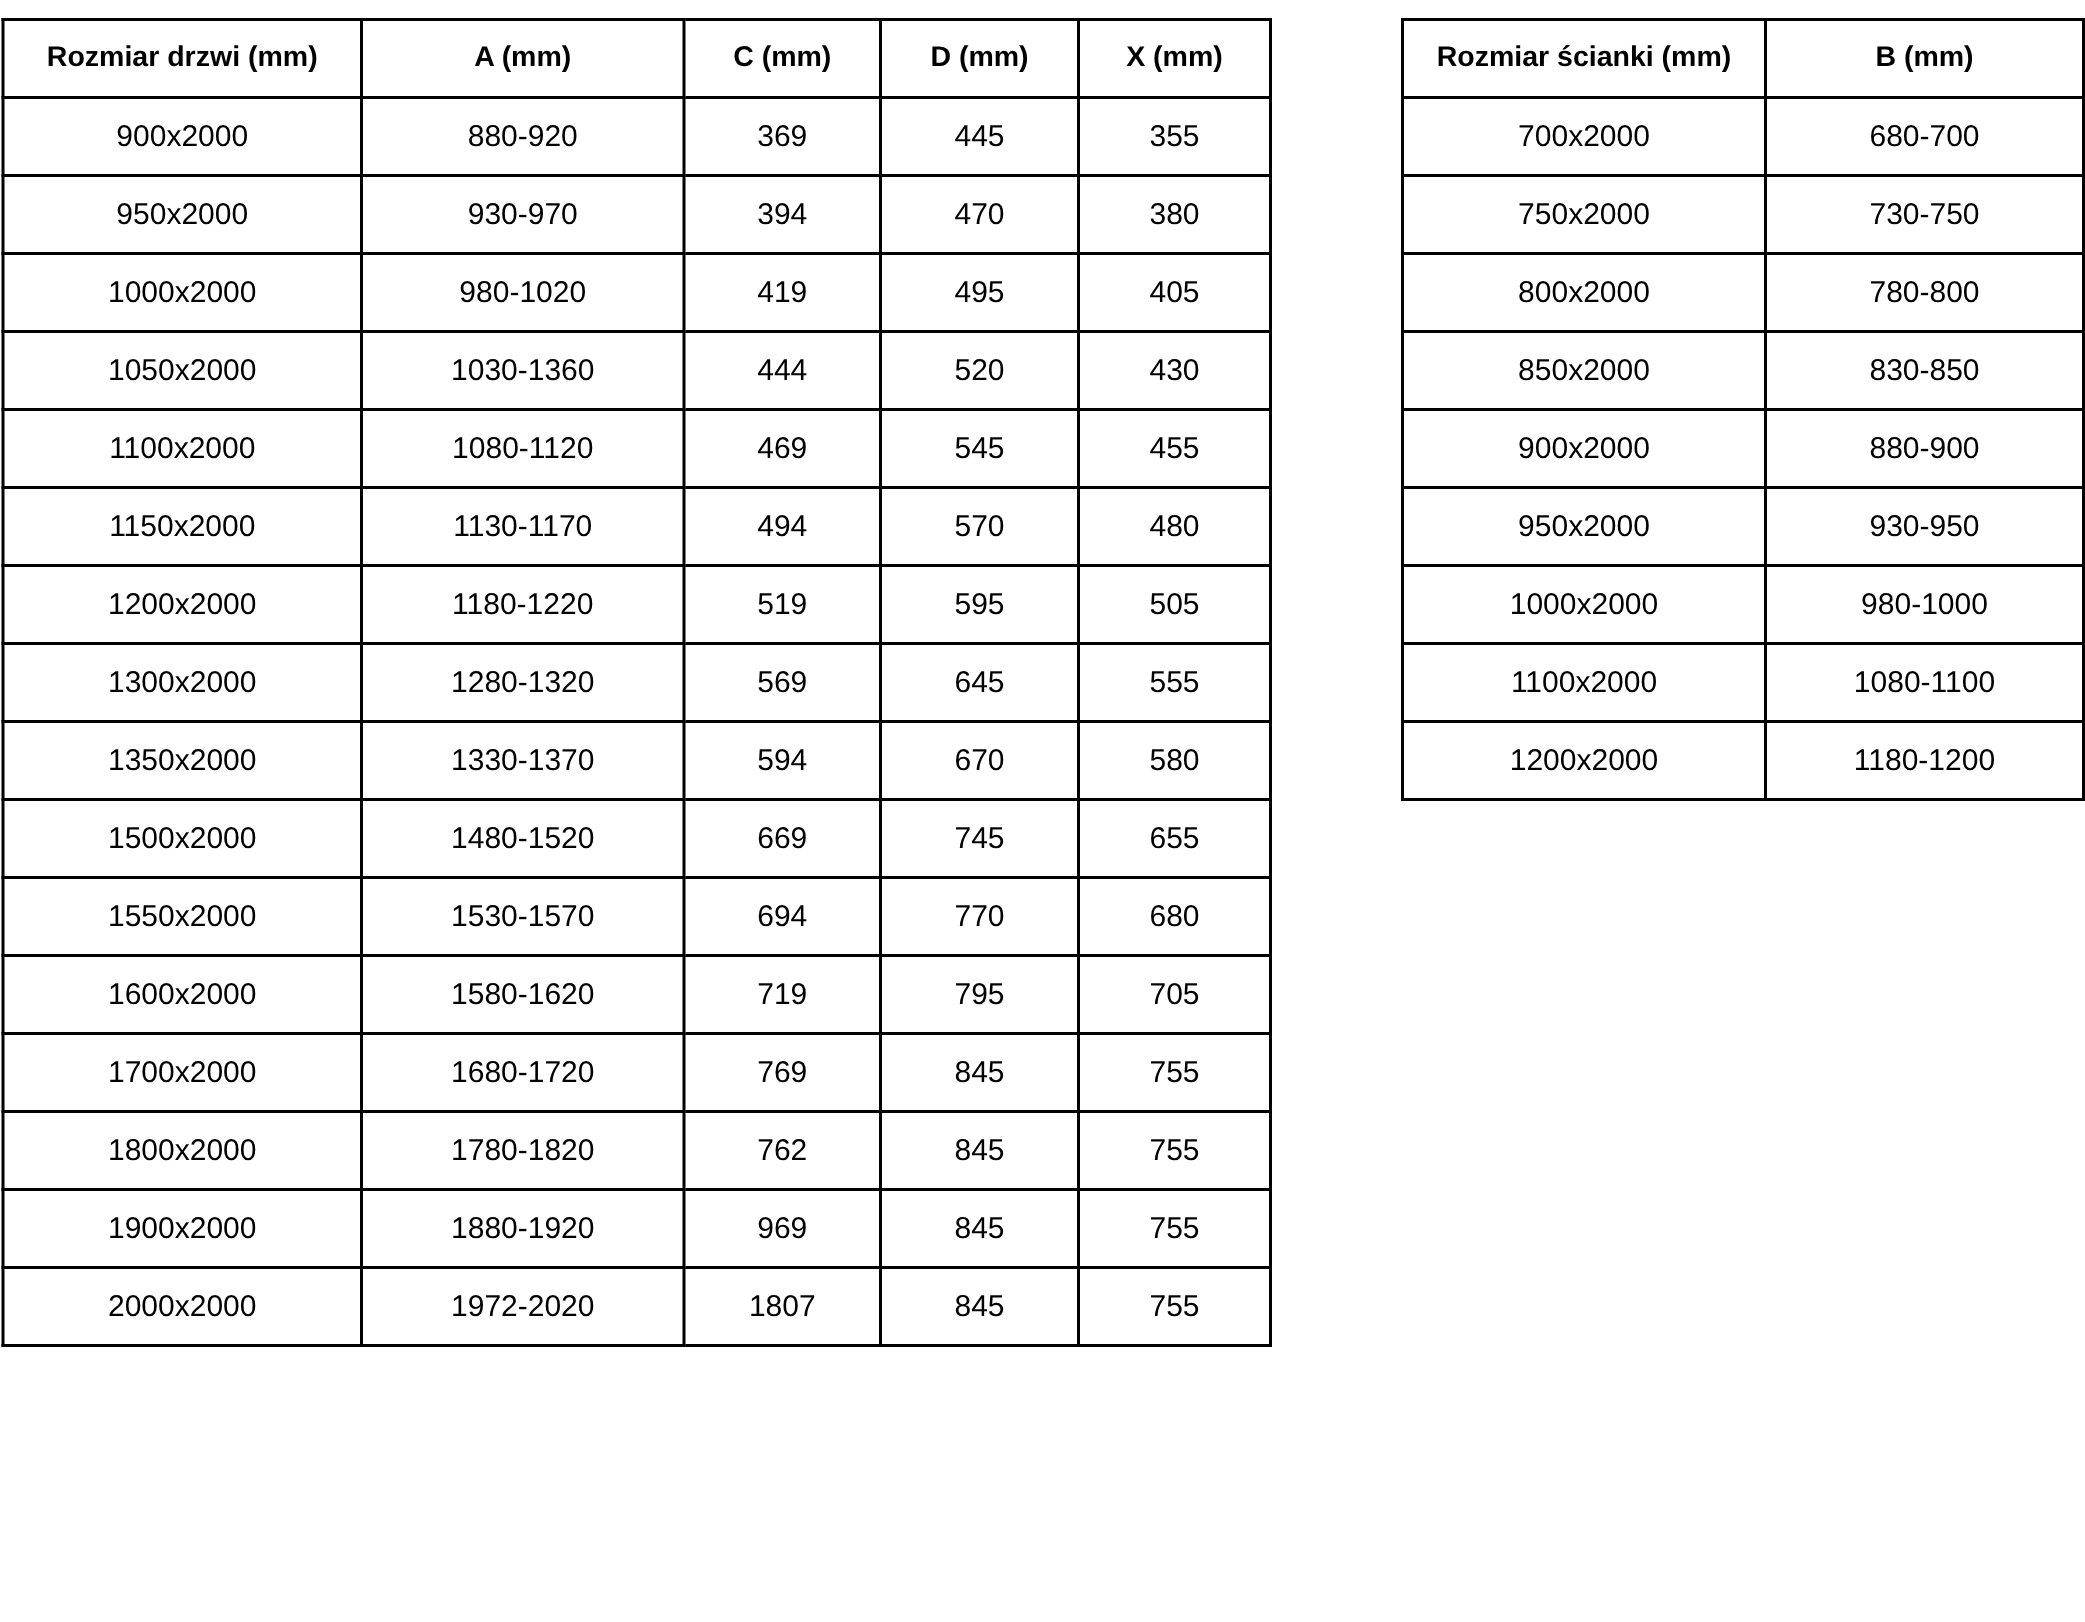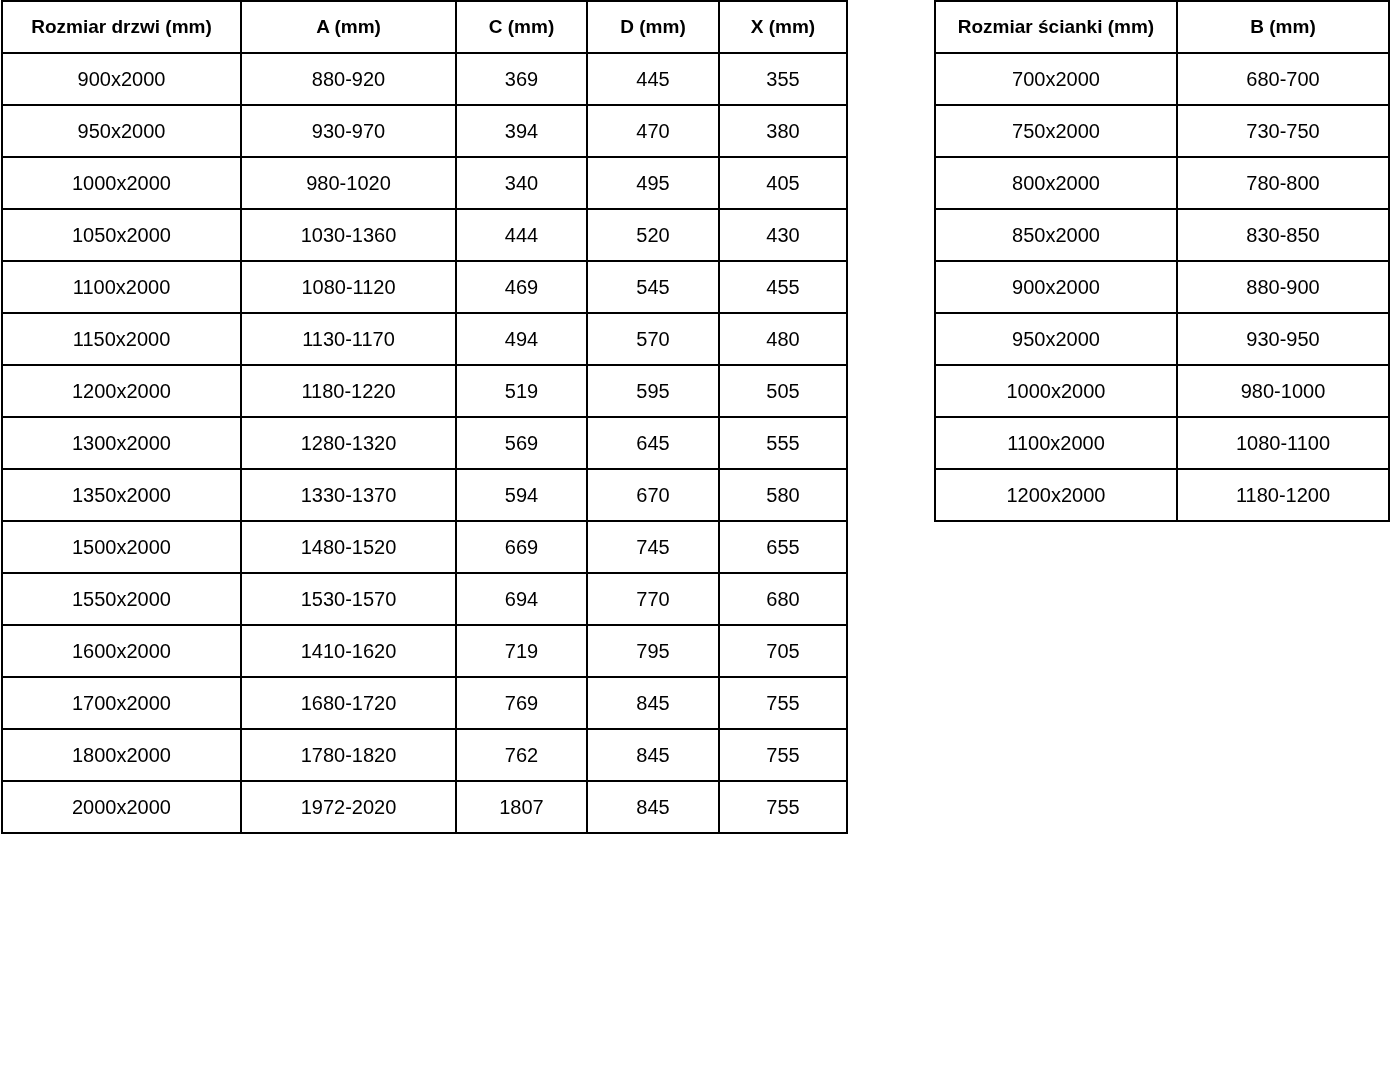--- a/index.html
+++ b/index.html
@@ -10,21 +10,21 @@
   .page {
     position: relative;
     width: 1390px;
     height: 1081px;
     background: #ffffff;
     color: #000000;
     font-family: "Liberation Sans", sans-serif;
   }
   table.spec {
     position: absolute;
-    top: 0;
+    top: 12px;
     border-collapse: collapse;
     table-layout: fixed;
     background: #ffffff;
     border-radius: 32px;
   }
   table.spec th,
   table.spec td {
     border: 2px solid #000000;
     text-align: center;
     vertical-align: middle;
@@ -86,21 +86,21 @@
         <tr>
           <td>950x2000</td>
           <td>930-970</td>
           <td>394</td>
           <td>470</td>
           <td>380</td>
         </tr>
         <tr>
           <td>1000x2000</td>
           <td>980-1020</td>
-          <td>340</td>
+          <td>419</td>
           <td>495</td>
           <td>405</td>
         </tr>
         <tr>
           <td>1050x2000</td>
           <td>1030-1360</td>
           <td>444</td>
           <td>520</td>
           <td>430</td>
         </tr>
@@ -148,36 +148,43 @@
         </tr>
         <tr>
           <td>1550x2000</td>
           <td>1530-1570</td>
           <td>694</td>
           <td>770</td>
           <td>680</td>
         </tr>
         <tr>
           <td>1600x2000</td>
-          <td>1410-1620</td>
+          <td>1580-1620</td>
           <td>719</td>
           <td>795</td>
           <td>705</td>
         </tr>
         <tr>
           <td>1700x2000</td>
           <td>1680-1720</td>
           <td>769</td>
           <td>845</td>
           <td>755</td>
         </tr>
         <tr>
           <td>1800x2000</td>
           <td>1780-1820</td>
           <td>762</td>
+          <td>845</td>
+          <td>755</td>
+        </tr>
+        <tr>
+          <td>1900x2000</td>
+          <td>1880-1920</td>
+          <td>969</td>
           <td>845</td>
           <td>755</td>
         </tr>
         <tr>
           <td>2000x2000</td>
           <td>1972-2020</td>
           <td>1807</td>
           <td>845</td>
           <td>755</td>
         </tr>

